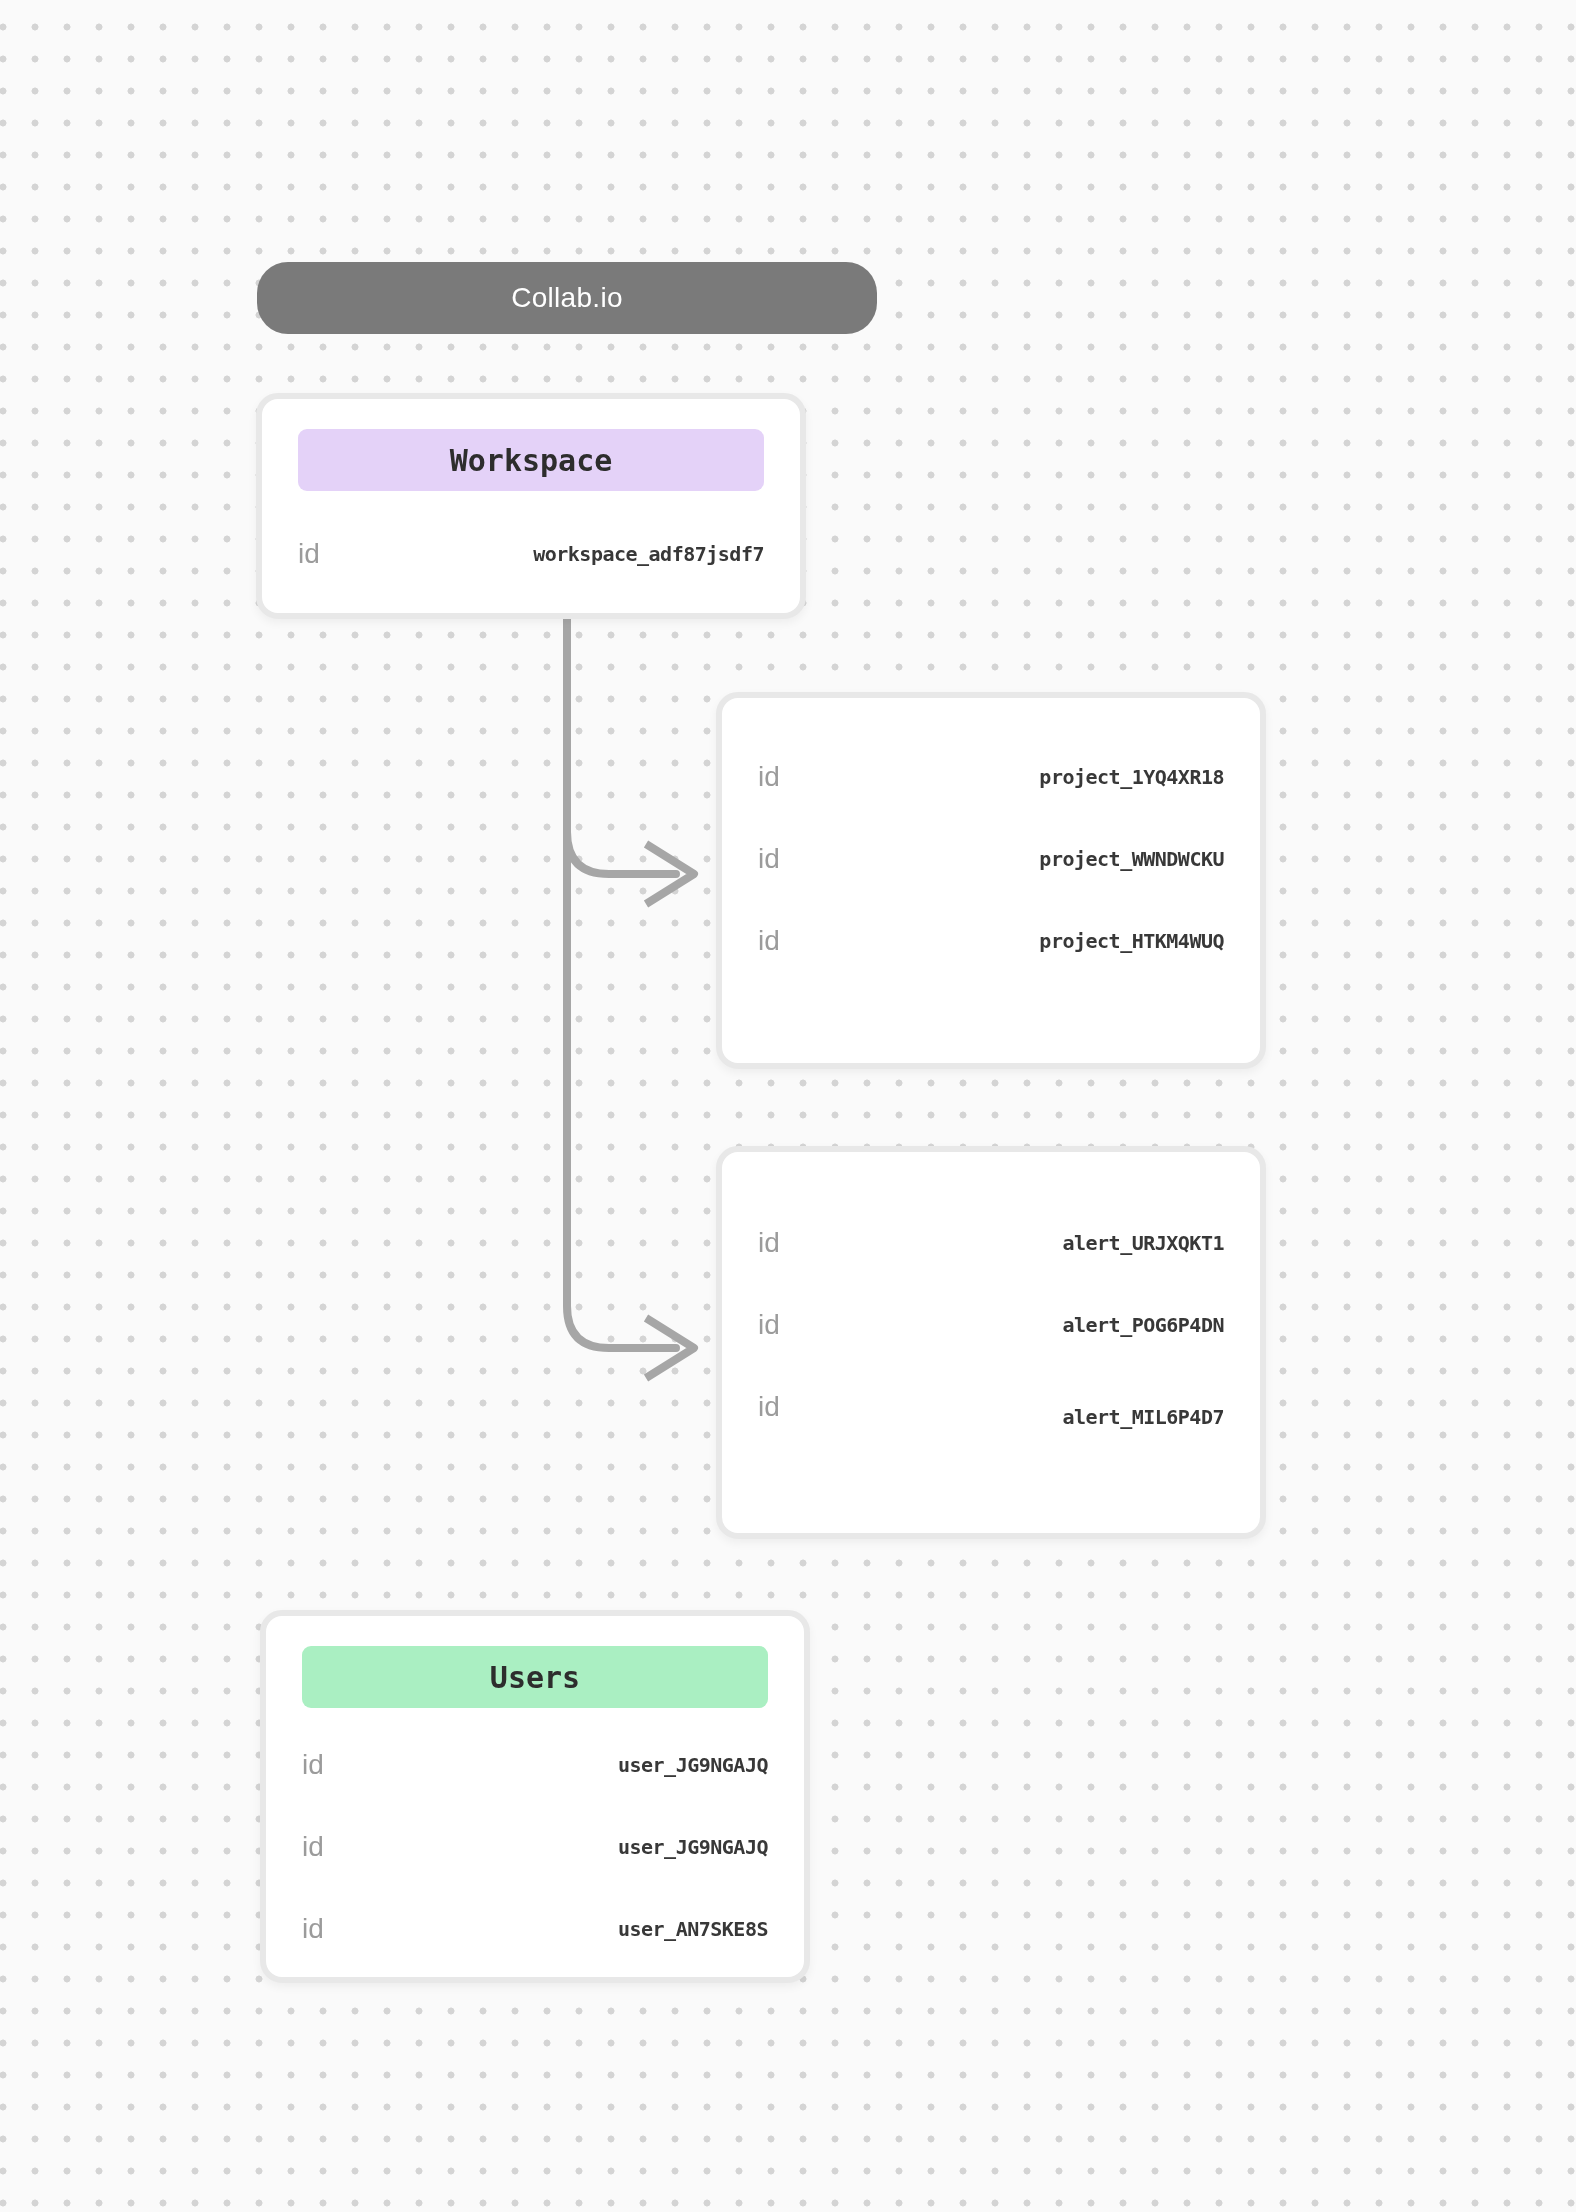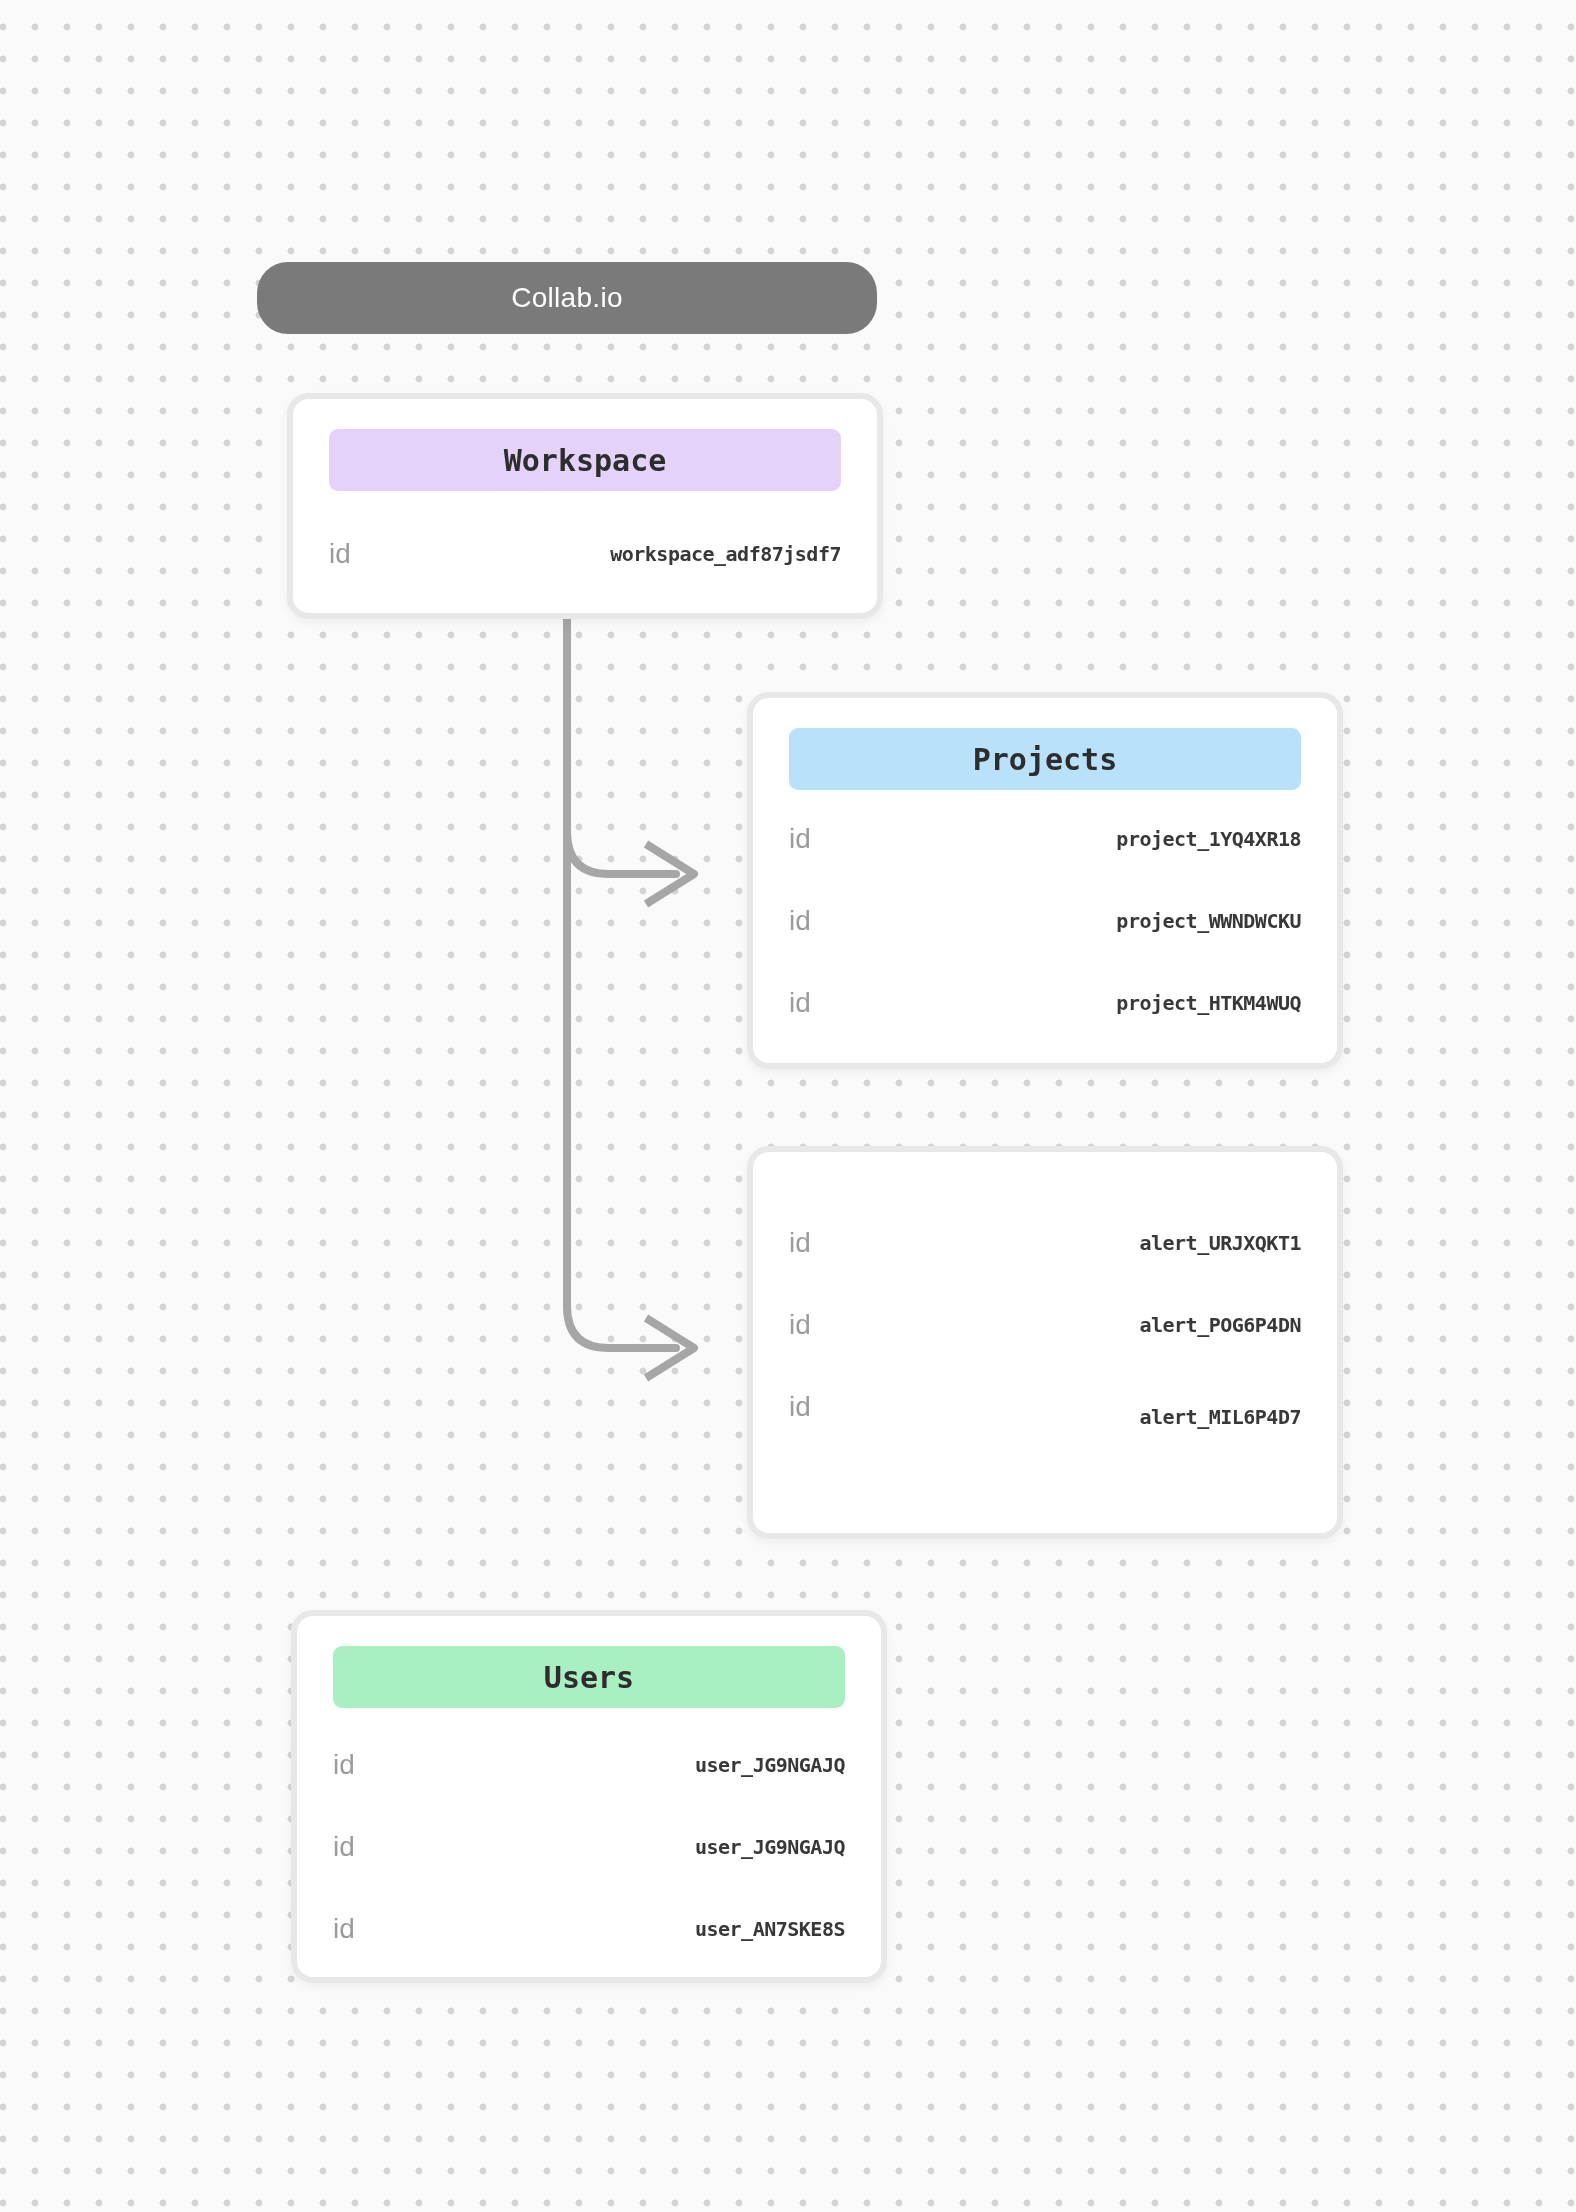--- a/index.html
+++ b/index.html
@@ -19,25 +19,24 @@
     display:flex;align-items:center;justify-content:center;
     z-index:2;
   }
   .pill span{
     color:#ffffff;font-family:"Liberation Sans", sans-serif;
     font-size:28px;letter-spacing:0.3px;
   }
   svg.connectors{position:absolute;left:0;top:0;z-index:1;}
   .card{
     position:absolute;box-sizing:border-box;z-index:2;
-    width:596px;
+    width:550px;
     background:#ffffff;border:6px solid #e8e8e8;border-radius:22px;
     padding:30px 36px;
     box-shadow:0 4px 10px rgba(0,0,0,0.05);
-    margin-left:31px;
   }
   #card-workspace{left:256px;top:393px;height:226px;}
   #card-projects{left:716px;top:692px;height:377px;}
   #card-alerts{left:716px;top:1146px;height:393px;}
   #card-users{left:260px;top:1610px;height:373px;}
   .card-header{
     height:62px;border-radius:9px;
     display:flex;align-items:center;justify-content:center;
     font-weight:bold;font-size:30px;color:#2d2d2d;
   }
@@ -82,21 +81,20 @@
     <div class="card-header hdr-purple">Workspace</div>
     <div class="rows">
       <div class="row">
         <span class="label">id</span>
         <span class="value">workspace_adf87jsdf7</span>
       </div>
     </div>
   </div>
 
   <div class="card" id="card-projects">
-    <div class="card-header hdr-blue">Projects</div>
     <div class="rows">
       <div class="row">
         <span class="label">id</span>
         <span class="value">project_1YQ4XR18</span>
       </div>
       <div class="row">
         <span class="label">id</span>
         <span class="value">project_WWNDWCKU</span>
       </div>
       <div class="row">

